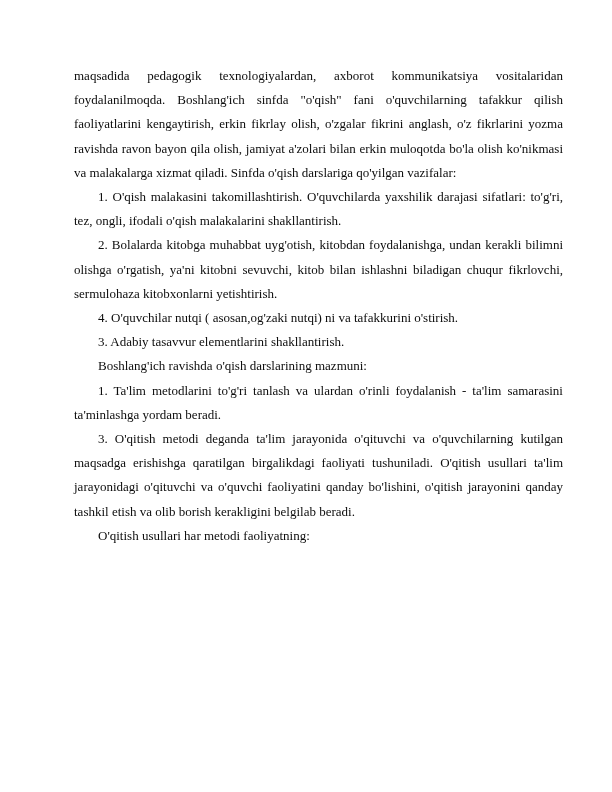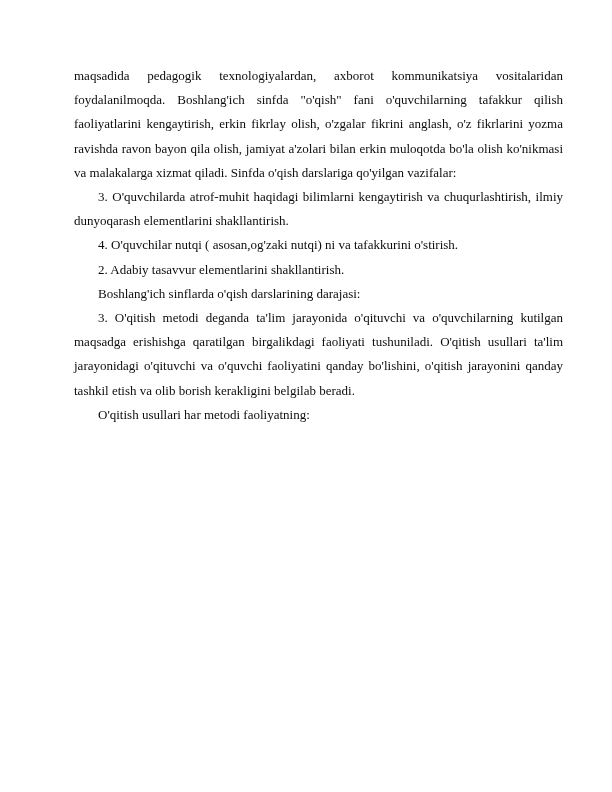--- a/index.html
+++ b/index.html
@@ -34,20 +34,22 @@
   .text-block p.indented {
     text-indent: 24px;
   }
 </style>
 </head>
 <body>
 
 <div class="page">
   <div class="text-block" style="color: rgb(12, 12, 12);">
       <p>maqsadida pedagogik texnologiyalardan, axborot kommunikatsiya vositalaridan foydalanilmoqda. Boshlang'ich sinfda "o'qish" fani o'quvchilarning tafakkur qilish faoliyatlarini kengaytirish, erkin fikrlay olish, o'zgalar fikrini anglash, o'z fikrlarini yozma ravishda ravon bayon qila olish, jamiyat a'zolari bilan erkin muloqotda bo'la olish ko'nikmasi va malakalarga xizmat qiladi. Sinfda o'qish darslariga qo'yilgan vazifalar:</p>
-      <p class="indented">3. O'quvchilarda atrof-muhit haqidagi bilimlarni kengaytirish va chuqurlashtirish, ilmiy dunyoqarash elementlarini shakllantirish.</p>
+      <p class="indented">1. O'qish malakasini takomillashtirish. O'quvchilarda yaxshilik darajasi sifatlari: to'g'ri, tez, ongli, ifodali o'qish malakalarini shakllantirish.</p>
+      <p class="indented">2. Bolalarda kitobga muhabbat uyg'otish, kitobdan foydalanishga, undan kerakli bilimni olishga o'rgatish, ya'ni kitobni sevuvchi, kitob bilan ishlashni biladigan chuqur fikrlovchi, sermulohaza kitobxonlarni yetishtirish.</p>
       <p class="indented">4. O'quvchilar nutqi ( asosan,og'zaki nutqi) ni va tafakkurini o'stirish.</p>
-      <p class="indented">2. Adabiy tasavvur elementlarini shakllantirish.</p>
-      <p class="indented">Boshlang'ich sinflarda o'qish darslarining darajasi:</p>
+      <p class="indented">3. Adabiy tasavvur elementlarini shakllantirish.</p>
+      <p class="indented">Boshlang'ich ravishda o'qish darslarining mazmuni:</p>
+      <p class="indented">1. Ta'lim metodlarini to'g'ri tanlash va ulardan o'rinli foydalanish - ta'lim samarasini ta'minlashga yordam beradi.</p>
       <p class="indented">3. O'qitish metodi deganda ta'lim jarayonida o'qituvchi va o'quvchilarning kutilgan maqsadga erishishga qaratilgan birgalikdagi faoliyati tushuniladi. O'qitish usullari ta'lim jarayonidagi o'qituvchi va o'quvchi faoliyatini qanday bo'lishini, o'qitish jarayonini qanday tashkil etish va olib borish kerakligini belgilab beradi.</p>
       <p class="indented">O'qitish usullari har metodi faoliyatning:</p>
     </div>
 </div>
 
 </body></html>

